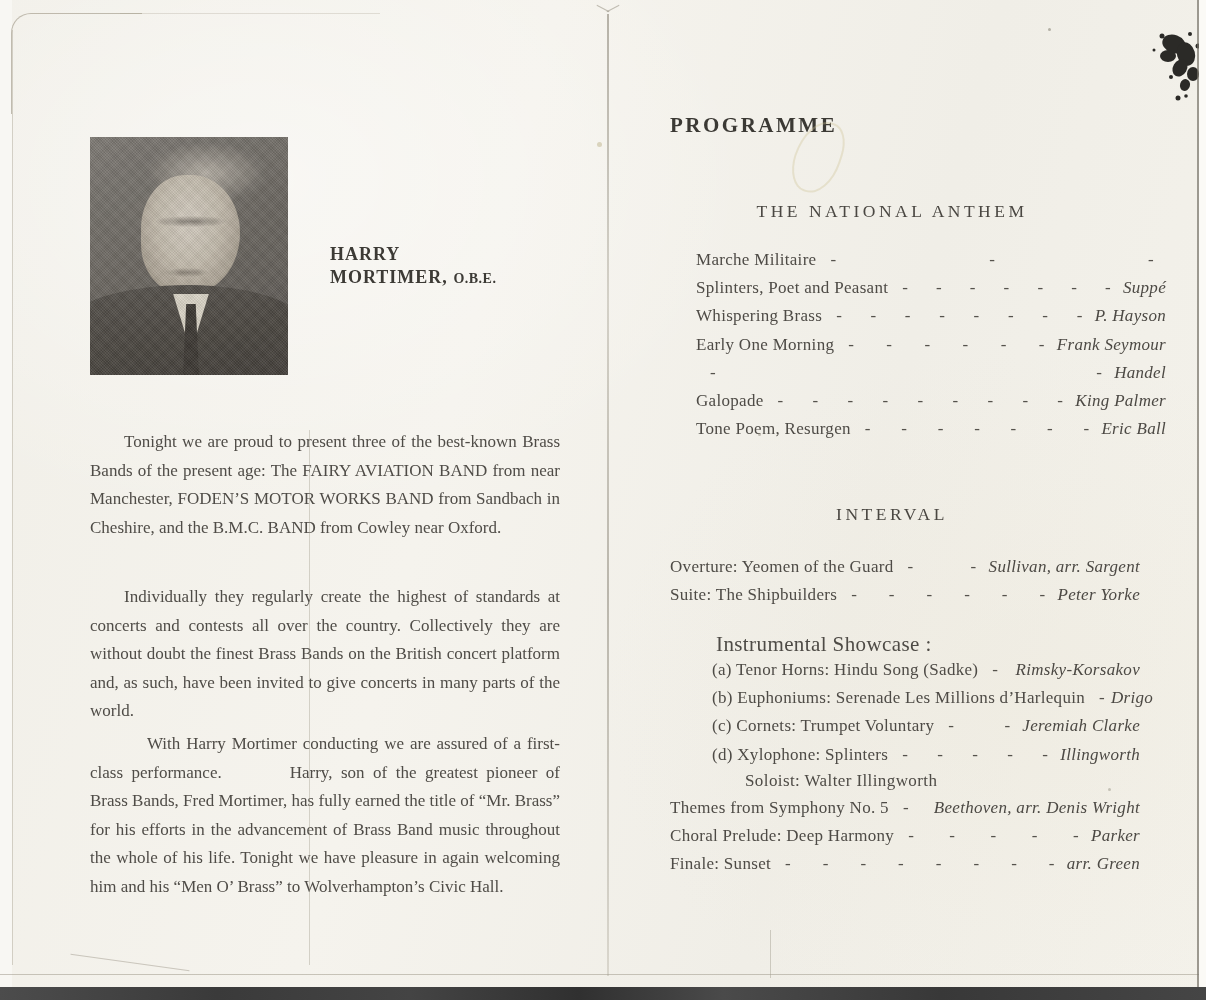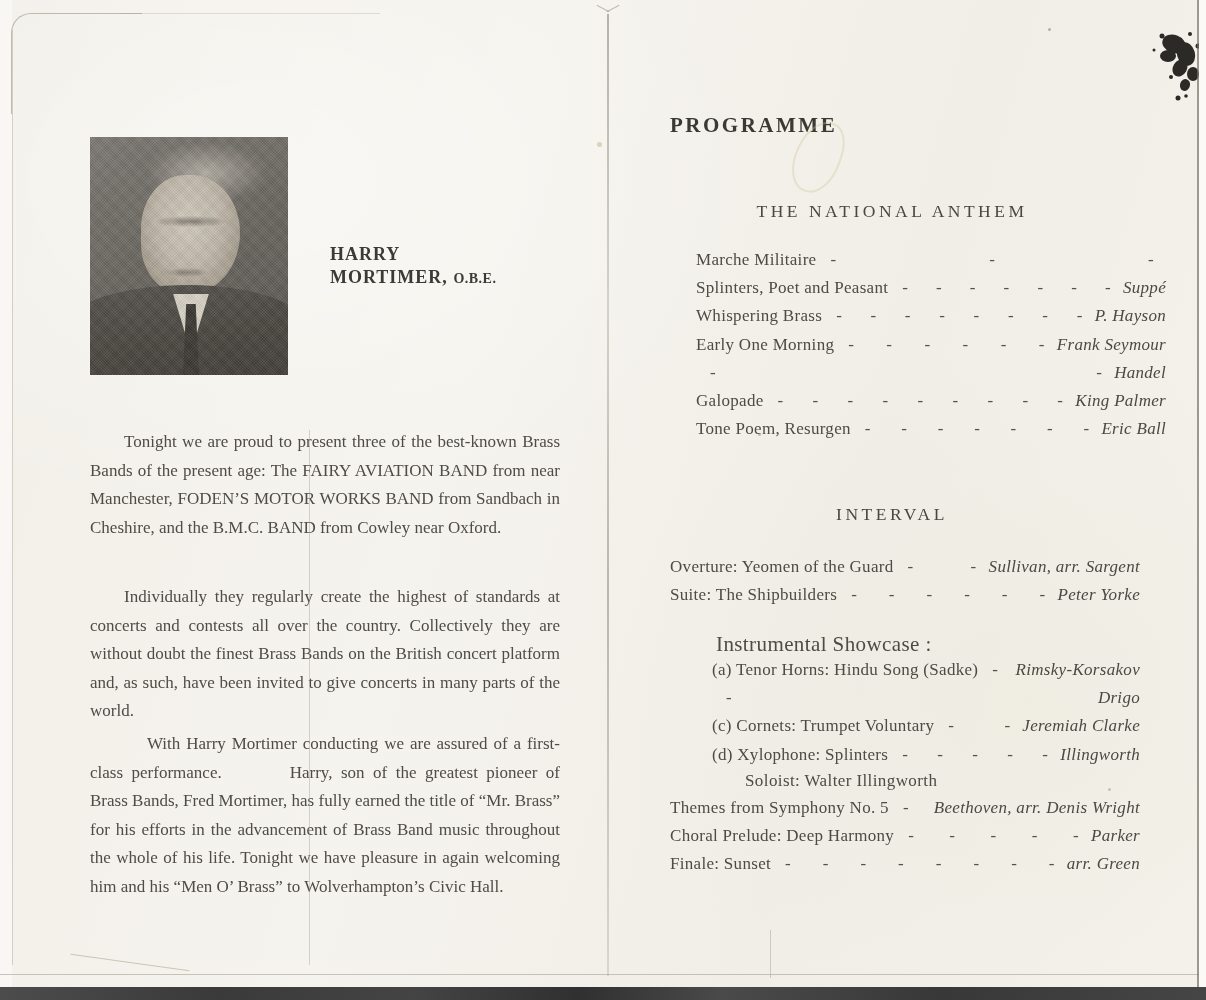--- a/index.html
+++ b/index.html
@@ -178,20 +178,21 @@
 
     <div class="showcase-heading">Instrumental Showcase :</div>
 
     <div class="list showcase">
       <div class="row">
         <span class="t">(a) Tenor Horns: Hindu Song (Sadke)</span>
         <span class="d">-</span>
         <span class="c">Rimsky-Korsakov</span>
       </div>
       <div class="row">
+        <span class="t">(b) Euphoniums: Serenade Les Millions d’Harlequin</span>
         <span class="d">-</span>
         <span class="c">Drigo</span>
       </div>
       <div class="row">
         <span class="t">(c) Cornets: Trumpet Voluntary</span>
         <span class="d">- -</span>
         <span class="c">Jeremiah Clarke</span>
       </div>
       <div class="row">
         <span class="t">(d) Xylophone: Splinters</span>

